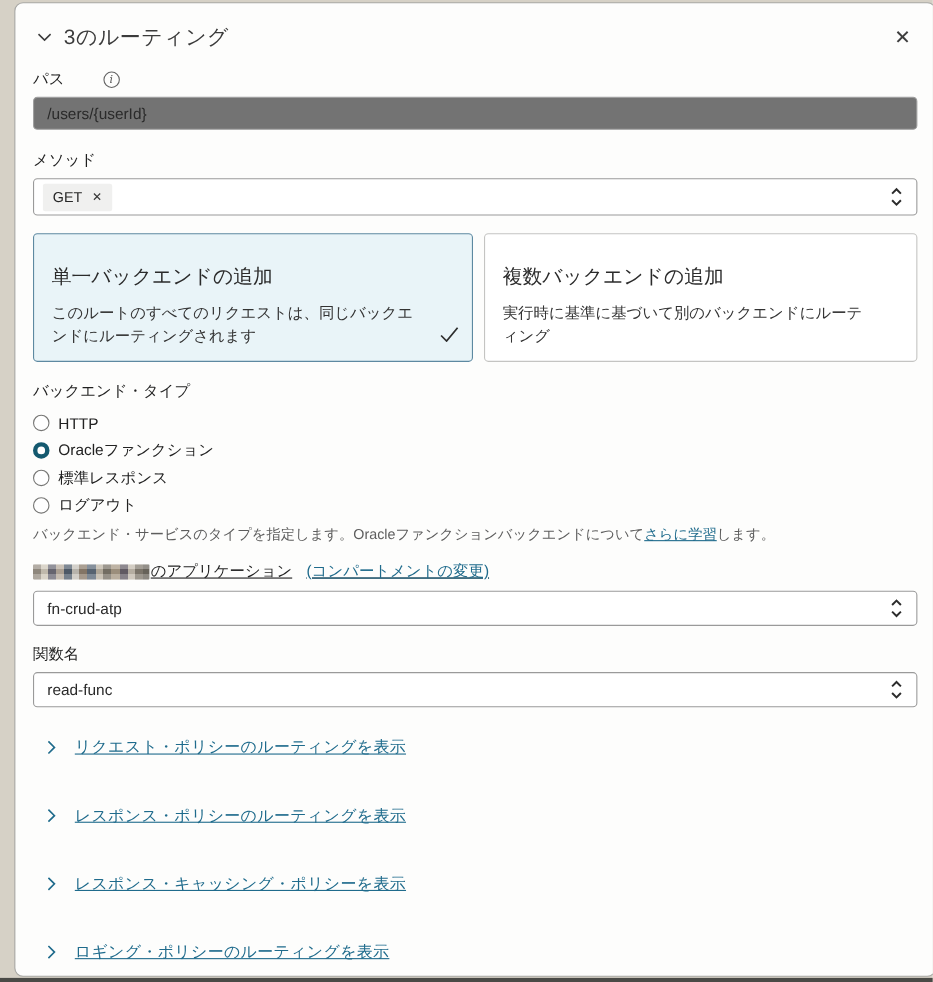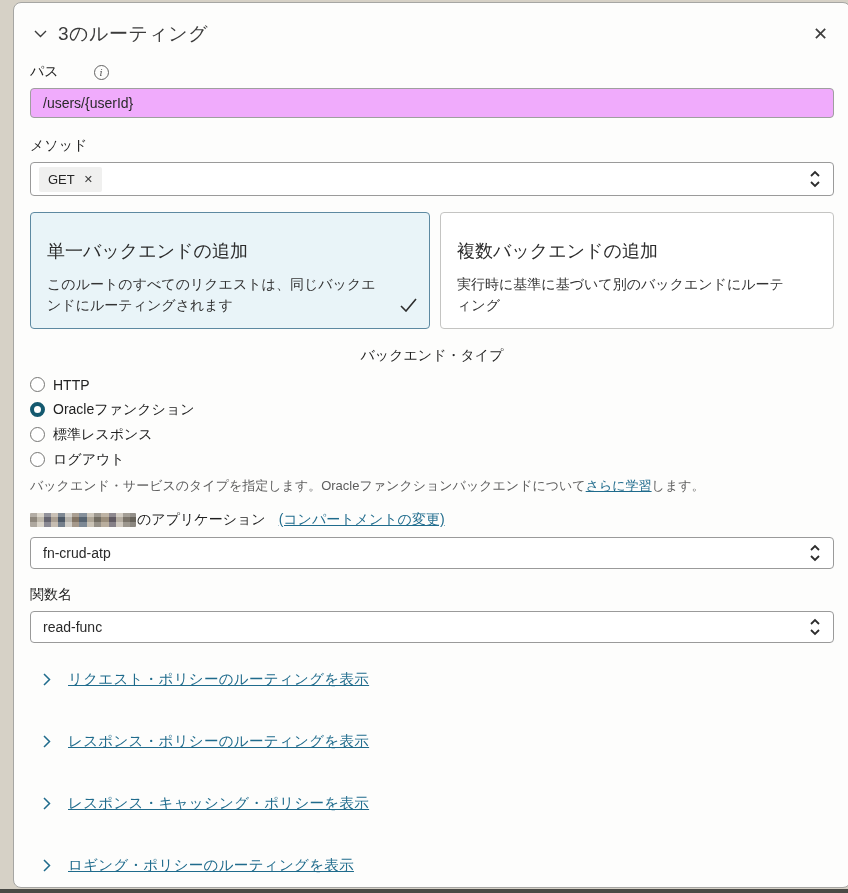--- a/index.html
+++ b/index.html
@@ -35,21 +35,21 @@
   .info-icon {
     display: inline-flex; align-items: center; justify-content: center;
     width: 15px; height: 15px; margin-left: 7px;
     border: 1px solid #636363; border-radius: 50%;
     font-family: "DejaVu Serif", serif; font-style: italic;
     font-size: 10px; color: #555; cursor: pointer;
   }
   
   .text-input {
     height: 30px; width: 100%;
-    background: #f0abfc;
+    background: #737373;
     border: 1px solid #9f9f9f; border-radius: 4px;
     display: flex; align-items: center;
     padding: 0 12px; font-size: 14px; color: #2a2a2a;
     margin-bottom: 18px;
   }
   .select {
     height: 34px; width: 100%;
     background: #fff;
     border: 1px solid #9a9a9a; border-radius: 4px;
     display: flex; align-items: center;
@@ -72,34 +72,34 @@
     background: #fff; padding: 26px 16px 12px 16px;
     cursor: pointer; position: relative;
   }
   .card.selected { background: #e9f4f8; border-color: #5d89a1; }
   .card-left { width: 400px; min-height: 110px; }
   .card-right { flex: 1; min-height: 100px; }
   .card-title { font-size: 18px; color: #2b2b2b; margin-bottom: 11px; }
   .card-desc { font-size: 14px; color: #333; line-height: 1.5; display: block; padding-right: 28px; }
   .card-check { position: absolute; right: 12px; bottom: 12px; }
   
-  .radio-group-label { font-size: 14px; color: #1f1f1f; height: 20px; margin-bottom: 5px; text-align: center; }
+  .radio-group-label { font-size: 14px; color: #1f1f1f; height: 20px; margin-bottom: 5px; }
   .radio-row { display: flex; align-items: center; height: 25px; cursor: pointer; }
   .radio-circle {
     width: 15px; height: 15px; border-radius: 50%;
     border: 1px solid #767674; background: #fff;
     margin-right: 8px; flex: 0 0 auto;
   }
   .radio-row.checked .radio-circle { border: 4.5px solid #14596f; }
   .radio-label { font-size: 14px; color: #222; }
   
   .help-text { margin-top: 5px; font-size: 13px; color: #5d5d5d; height: 18px; }
   a.inline-link, .inline-link { color: #1f6b8c; text-decoration: underline; cursor: pointer; }
   
-  .compartment-row { display: flex; align-items: center; height: 20px; margin-top: 15px; margin-bottom: 7px; font-size: 14px; }
+  .compartment-row { display: flex; align-items: center; height: 20px; margin-top: 15px; margin-bottom: 7px; font-size: 14px; text-decoration: underline; }
   .redacted {
     display: inline-block; width: 106px; height: 14px; margin-right: 1px;
     border-radius: 1px;
     background-image:
       linear-gradient(180deg, rgba(255,255,255,.25) 0 4px, rgba(0,0,0,.08) 4px 9px, rgba(255,255,255,.2) 9px 14px),
       linear-gradient(90deg, #9a9287 0 7px, #cfc8ba 7px 14px, #6e6d78 14px 21px, #b8ac9e 21px 28px, #53606f 28px 35px, #c6c2ba 35px 42px, #8e7f6e 42px 49px, #5d6b7a 49px 57px, #bdb4a4 57px 64px, #7c766a 64px 71px, #a89a86 71px 79px, #68616a 79px 86px, #c4bcaf 86px 93px, #847d72 93px 100px, #6f6a61 100px 106px);
   }
   .compartment-suffix { color: #1f1f1f; }
   .compartment-link { margin-left: 13px; font-size: 14px; }
   

